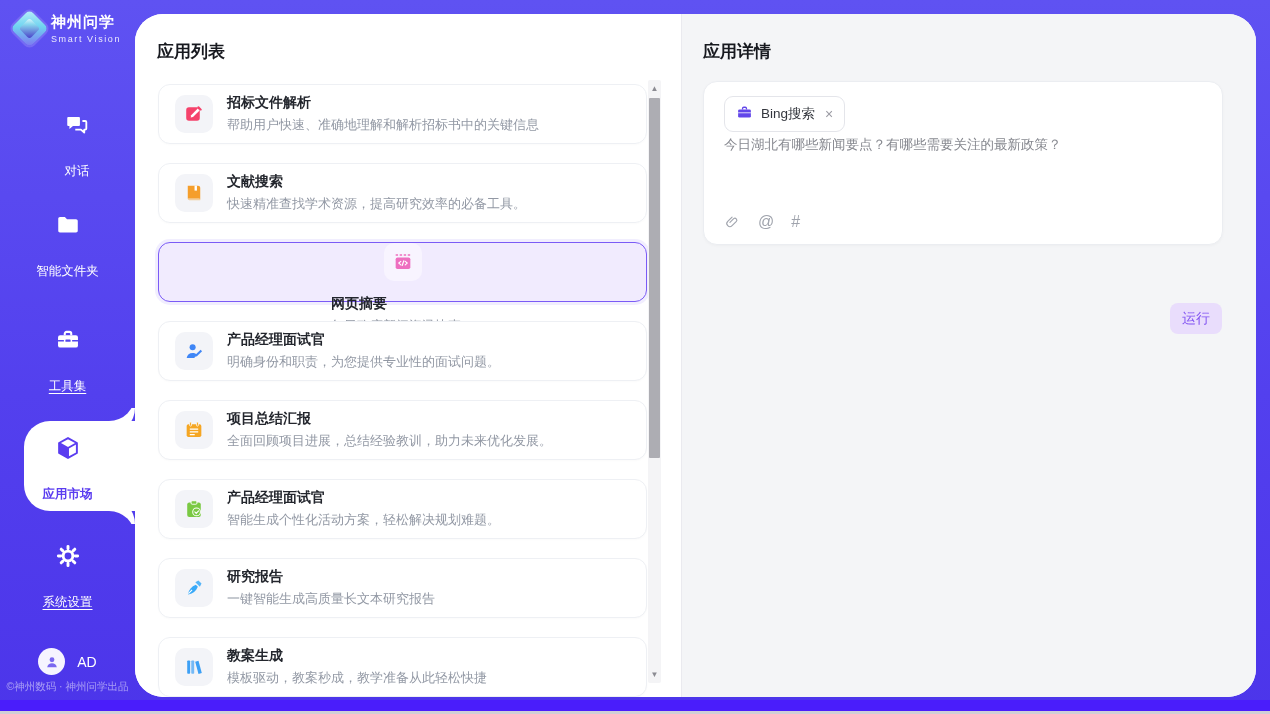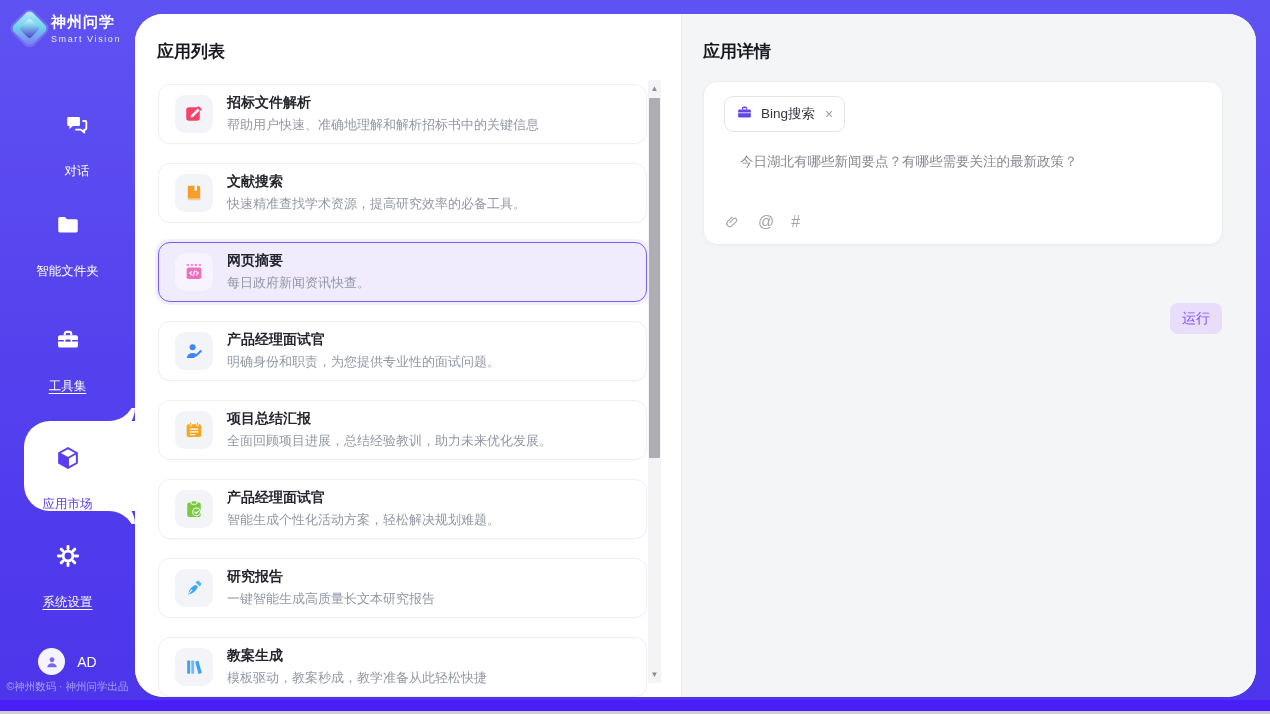--- a/index.html
+++ b/index.html
@@ -49,21 +49,21 @@
   .list-panel .panel-title { left:22px; }
   .detail-panel .panel-title { left:21px; }
 
   
   .app-list { position:absolute; left:23px; top:70px; width:489px; display:flex;
       flex-direction:column; gap:19px; }
   .app-card { height:60px; flex:none; border:1px solid #eef0f4; border-radius:12px; background:#fff;
       display:flex; align-items:center; padding:0 16px; gap:14px; cursor:pointer;
       box-shadow:0 1px 2px rgba(20,20,40,.02); }
   .app-card.selected { background:#f1ebfe; border:1.5px solid #7b5bf6;
-      box-shadow:0 0 0 3px rgba(122,85,246,.10); }
+      box-shadow:0 0 0 3px rgba(122,85,246,.10);flex-direction:column; }
   .app-icon-box { width:38px; height:38px; flex:none; border-radius:10px; background:#f3f4f8;
       display:flex; align-items:center; justify-content:center; }
   .app-card.selected .app-icon-box { background:#f8f4ff; }
   .app-name { font-size:14px; font-weight:bold; color:#23262d; margin-bottom:4px; }
   .app-desc { font-size:13px; color:#9298a4; white-space:nowrap; }
 
   
   .scrollbar { position:absolute; right:20px; top:66px; bottom:14px; width:13px;
       background:#f4f4f6; border-radius:2px; }
   .scroll-arrow { position:absolute; left:0; width:13px; height:13px; text-align:center;
@@ -74,22 +74,22 @@
       background:#adadb3; border-radius:1px; cursor:pointer; }
 
   
   .input-card { position:absolute; left:21px; top:67px; width:520px; height:164px; background:#fff;
       border:1px solid #ebedf1; border-radius:14px; box-shadow:0 1px 3px rgba(20,20,40,.03); }
   .tool-chip { position:absolute; left:20px; top:14px; height:36px; display:inline-flex;
       align-items:center; gap:8px; padding:0 11px; border:1px solid #e4e5ea; border-radius:9px;
       background:#fff; cursor:pointer; }
   .tool-chip-label { font-size:13.5px; color:#33363d; }
   .tool-chip-close { font-size:14px; color:#9b9ba3; cursor:pointer; margin-left:2px; }
-  .question-text { position:absolute; left:20px; top:70px; right:20px; font-size:13.5px;
-      color:#86888f; line-height:1.5;margin-left:16px; }
+  .question-text { position:absolute; left:20px; top:53px; right:20px; font-size:13.5px;
+      color:#86888f; line-height:1.5; }
   .composer-icons { position:absolute; left:20px; bottom:13px; display:flex; gap:17px;
       align-items:center; color:#a0a4ad; }
   .composer-icons .glyph { font-size:16px; line-height:18px; color:#a0a4ad; cursor:pointer; }
   .composer-icons svg { display:block; cursor:pointer; }
   .run-button { position:absolute; right:34px; top:257px; width:52px; height:31px;
       background:#e9ddfc; color:#8355f2; font-size:14px; border:none; border-radius:8px;
       display:flex; align-items:center; justify-content:center; cursor:pointer;margin-top:32px; }
 </style>
 </head>
 <body>
@@ -111,21 +111,21 @@
           </svg></span><br><span class="nav-label">对话</span></div>
       <div class="nav-item" style="top: 212px;"><span><svg viewBox="0 0 24 24" width="26" height="26">
             <path d="M3 6.2c0-.9.7-1.6 1.6-1.6h4.5l2 2.2h8.3c.9 0 1.6.7 1.6 1.6v8.9c0 .9-.7 1.6-1.6 1.6H4.6c-.9 0-1.6-.7-1.6-1.6z" fill="#fff"></path>
           </svg></span><br><span class="nav-label">智能文件夹</span></div>
       <div class="nav-item" style="top: 327px;"><span><svg viewBox="0 0 24 24" width="26" height="26">
             <path d="M9 7.5V6.2c0-.9.7-1.7 1.7-1.7h2.6c1 0 1.7.8 1.7 1.7v1.3" fill="none" stroke="#fff" stroke-width="1.9"></path>
             <rect x="2.8" y="7.5" width="18.4" height="11.5" rx="2" fill="#fff"></rect>
             <path d="M2.8 12.6h5.4M15.8 12.6h5.4" stroke="#5546ef" stroke-width="1.4"></path>
             <rect x="9.6" y="11.5" width="4.8" height="2.2" rx=".6" fill="#5546ef"></rect>
           </svg></span><br><span class="nav-label underlined">工具集</span></div>
-      <div class="nav-item selected" style="top: 445px;"><span><svg viewBox="0 0 24 24" width="26" height="26">
+      <div class="nav-item selected" style="top: 435px; font-weight: bold;"><span><svg viewBox="0 0 24 24" width="26" height="26">
             <path d="M12 2.8l8.2 4.6v9.2L12 21.2l-8.2-4.6V7.4z" fill="none" stroke="#5b3df0" stroke-width="1.8" stroke-linejoin="round"></path>
             <path d="M12 12L3.8 7.4M12 12l8.2-4.6M12 12v9.2" stroke="#5b3df0" stroke-width="1.8" fill="none"></path>
             <path d="M12 12.3v8.6l-7.7-4.3V8z" fill="#5b3df0"></path>
           </svg></span><br><span class="nav-label">应用市场</span></div>
       <div class="nav-item" style="top: 543px;"><span><svg viewBox="0 0 24 24" width="26" height="26">
             <g stroke="#fff" stroke-width="2.7" stroke-linecap="round">
               <path d="M12 3.1v2.2M12 18.7v2.2M3.1 12h2.2M18.7 12h2.2M5.7 5.7l1.6 1.6M16.7 16.7l1.6 1.6M18.3 5.7l-1.6 1.6M7.3 16.7l-1.6 1.6"></path>
             </g>
             <circle cx="12" cy="12" r="4.5" fill="none" stroke="#fff" stroke-width="2.7"></circle>
           </svg></span><br><span class="nav-label underlined">系统设置</span></div>

